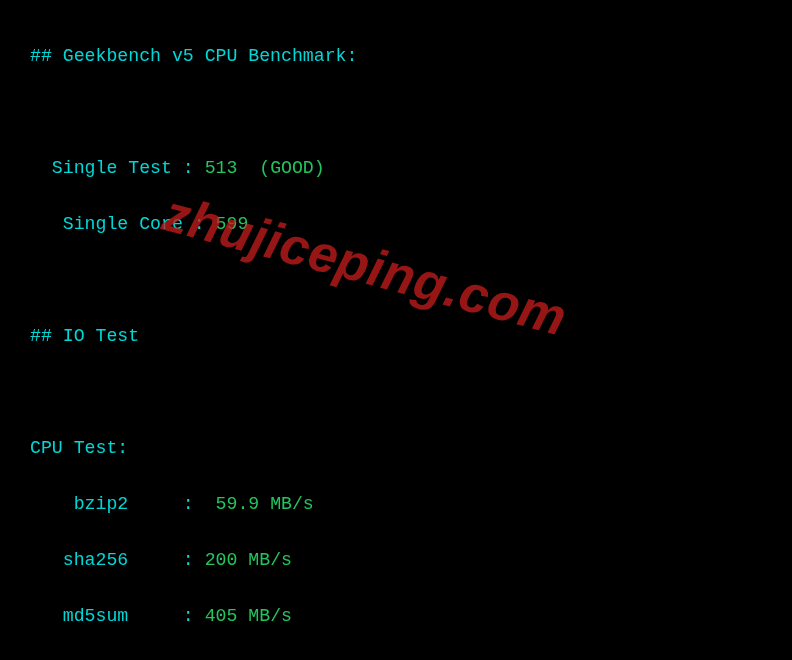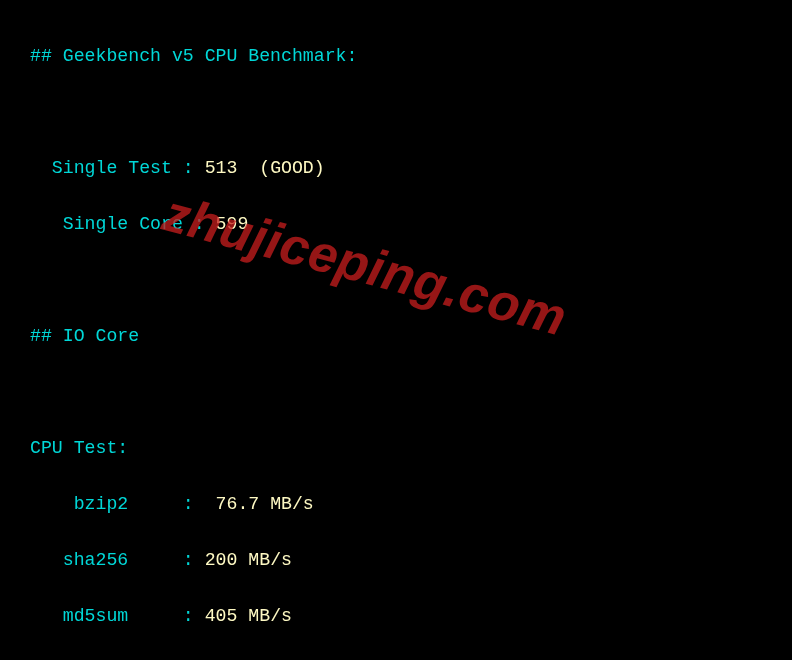--- a/index.html
+++ b/index.html
@@ -17,21 +17,21 @@
     background: #000000;
     font-family: "Consolas", "Courier New", monospace;
     font-size: 18.2px;
     line-height: 28px;
     color: #d0d0d0;
     padding: 14px 30px;
     box-sizing: border-box;
     white-space: pre;
   }
   .cyan { color: #00d7d7; }
-  .white { color: #fef9c3; }
+  .white { color: #22c55e; }
   .row { display: block; }
   .watermark {
     position: absolute;
     top: 265px;
     left: 365px;
     transform: translate(-50%, -50%) rotate(15deg);
     font-family: Arial, sans-serif;
     font-size: 52px;
     font-weight: bold;
     font-style: italic;
@@ -43,24 +43,24 @@
 </style>
 </head>
 <body>
 
 <div class="terminal">
 <span class="row cyan">## Geekbench v5 CPU Benchmark:</span>
 <span class="row"> </span>
 <span class="row"><span class="cyan">  Single Test : </span><span class="white">513  (GOOD)</span></span>
 <span class="row"><span class="cyan">   Single Core : </span><span class="white">599</span></span>
 <span class="row"> </span>
-<span class="row cyan">## IO Core</span>
+<span class="row cyan">## IO Test</span>
 <span class="row"> </span>
 <span class="row cyan">CPU Test:</span>
-<span class="row"><span class="cyan">    bzip2     : </span><span class="white"> 76.7 MB/s</span></span>
+<span class="row"><span class="cyan">    bzip2     : </span><span class="white"> 59.9 MB/s</span></span>
 <span class="row"><span class="cyan">   sha256     : </span><span class="white">200 MB/s</span></span>
 <span class="row"><span class="cyan">   md5sum     : </span><span class="white">405 MB/s</span></span>
 <span class="row"> </span>
 
 
 
 
 
 
 

